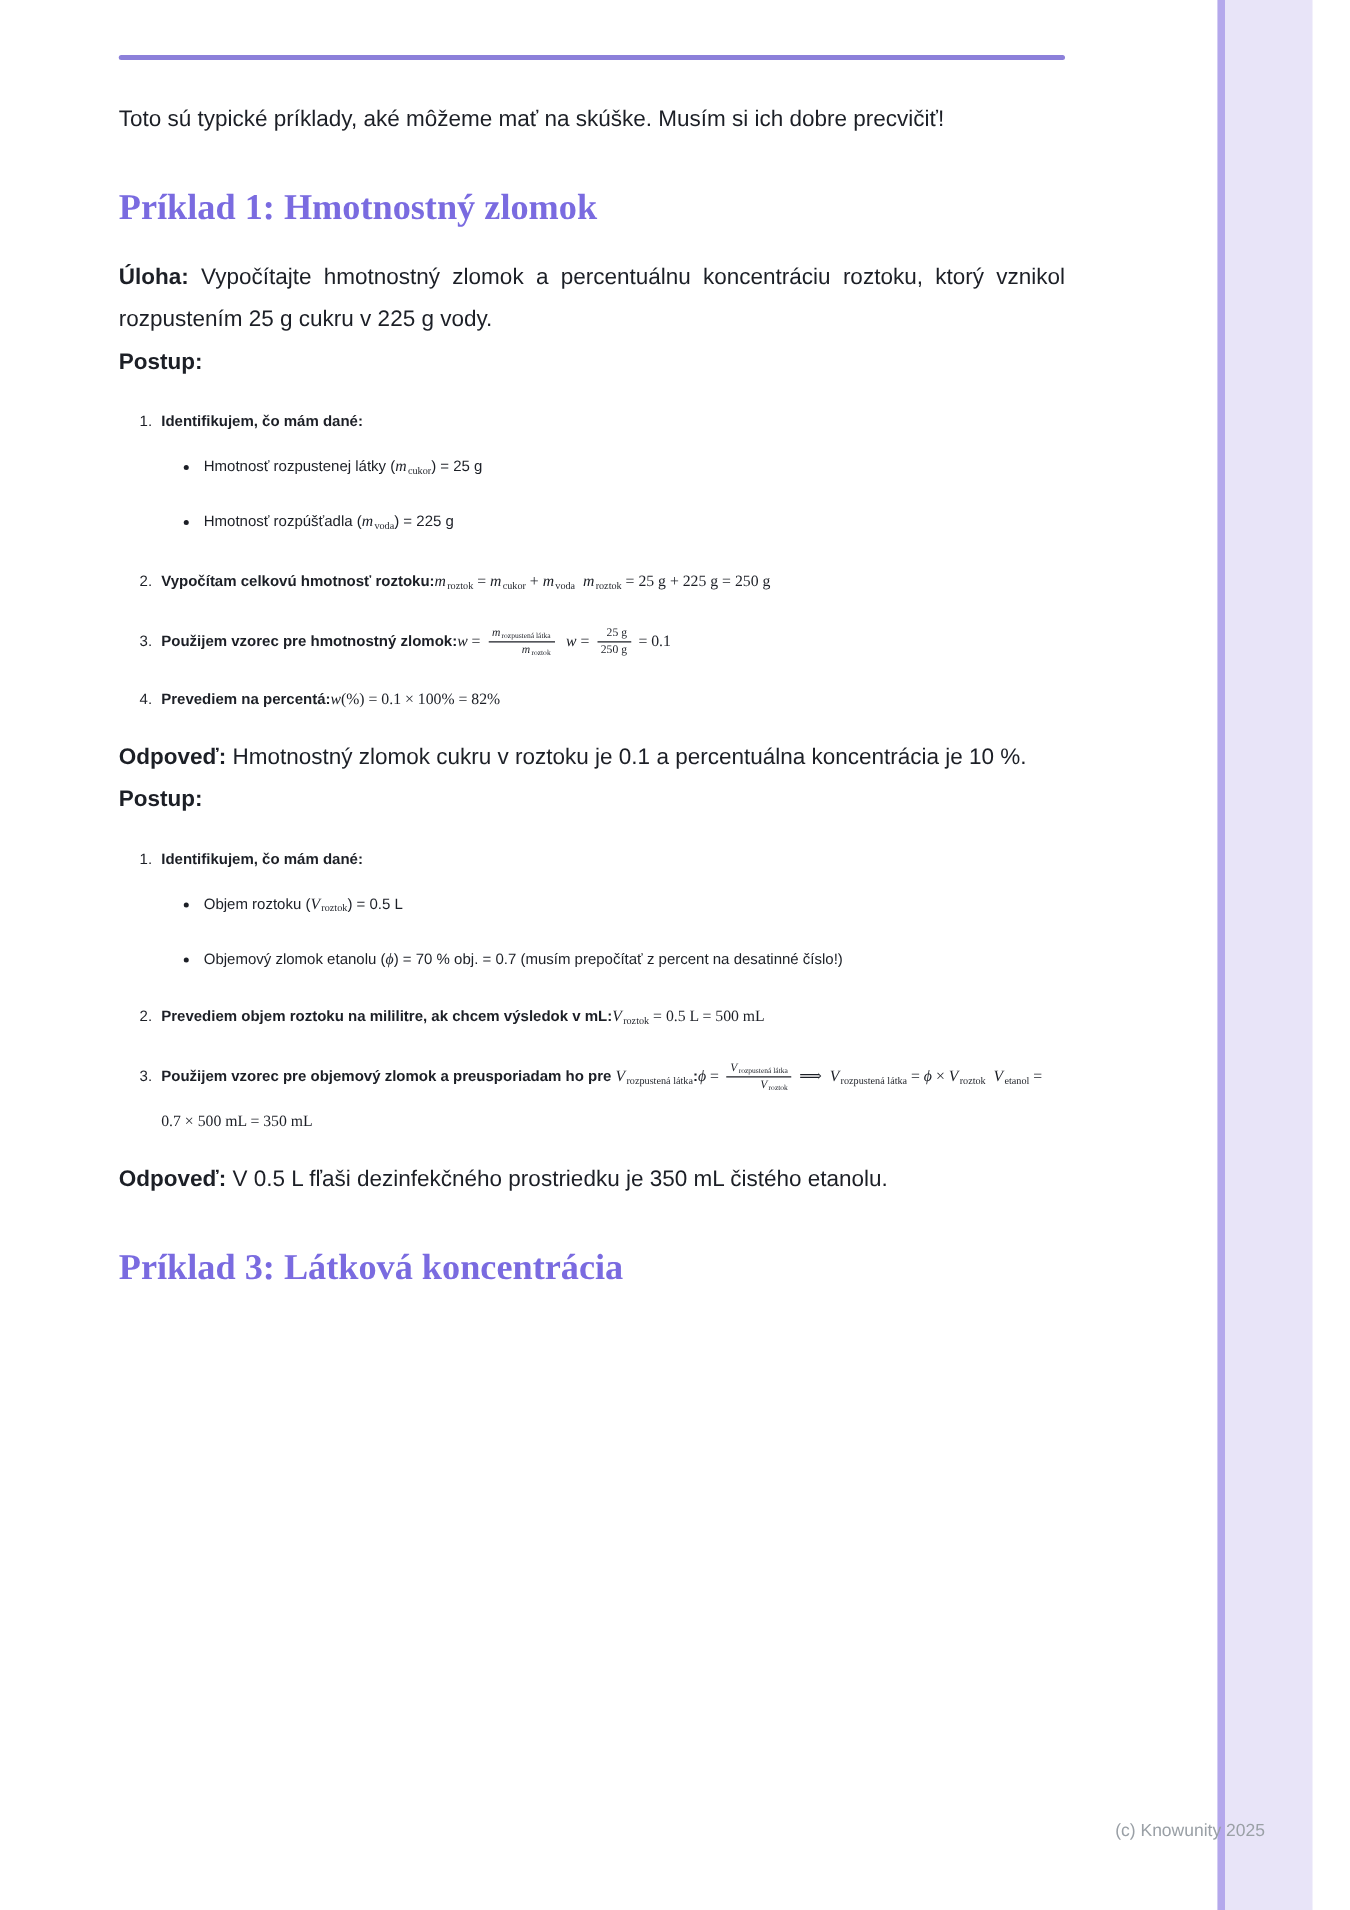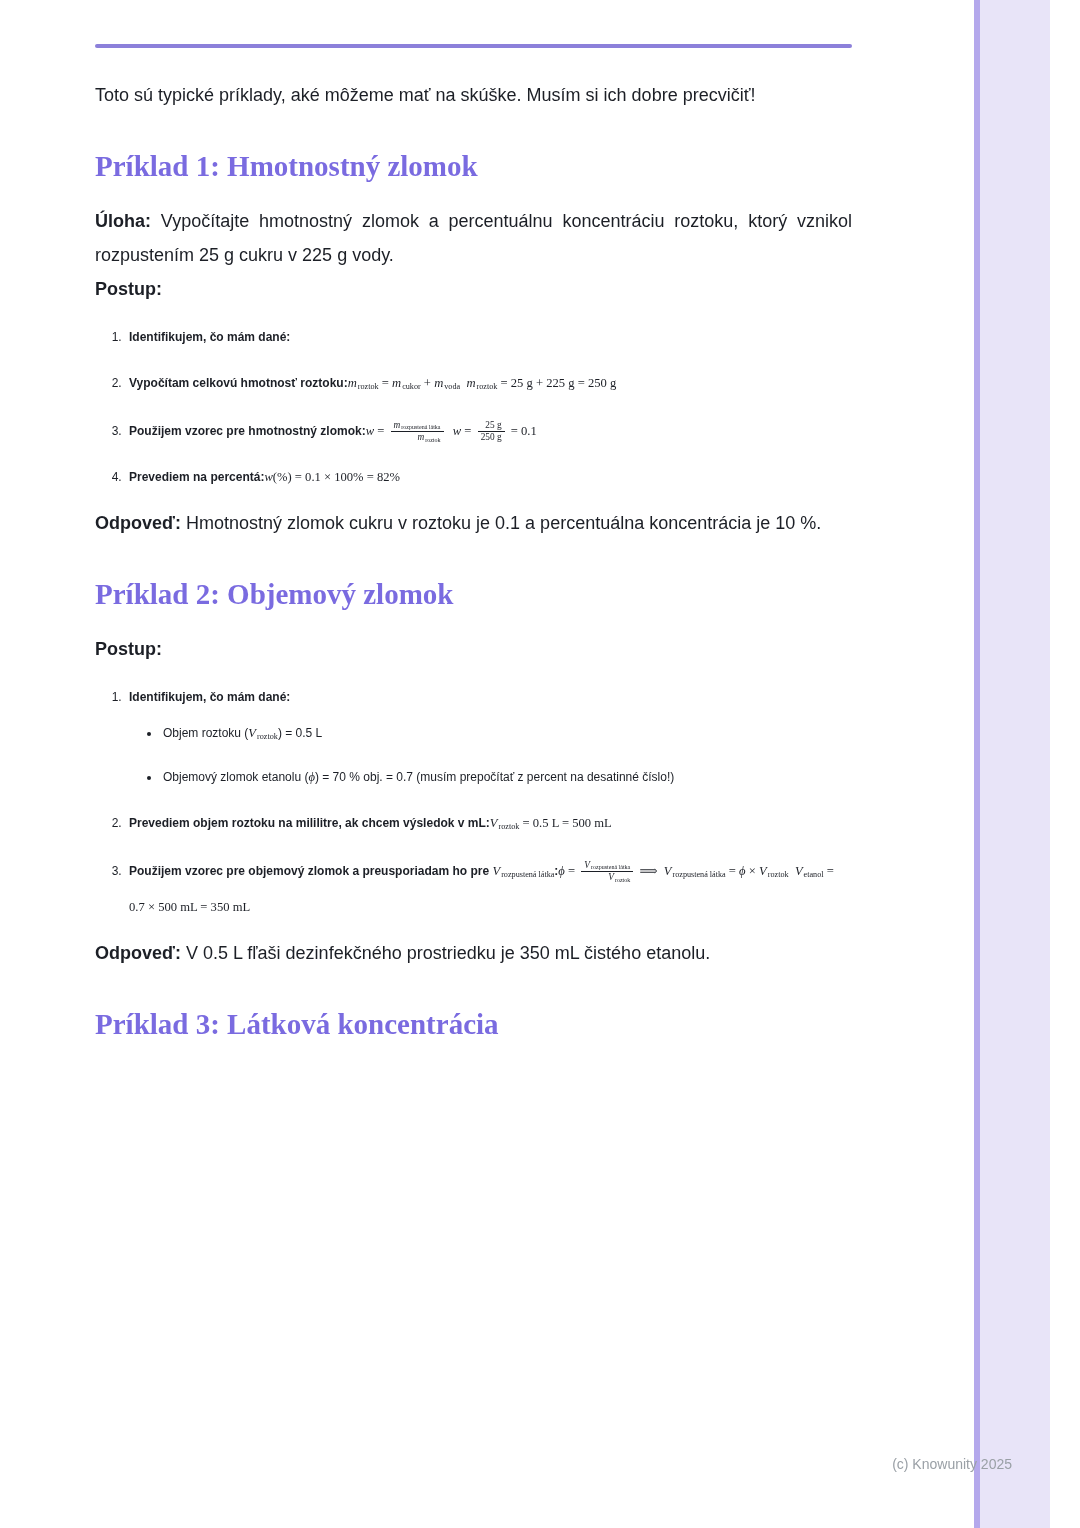--- a/index.html
+++ b/index.html
@@ -98,32 +98,35 @@
       <span>Vypočítajte hmotnostný zlomok a percentuálnu koncentráciu roztoku, ktorý vznikol rozpustením 25 g cukru v 225 g vody.</span>
     </p>
 
     <p class="para">
       <strong class="plabel">Postup:</strong>
     </p>
 
     <ol class="steps">
       <li>
         <span class="step-label">Identifikujem, čo mám dané:</span>
+        <ul class="bullets">
+          <li class="bullet"><span>Hmotnosť rozpustenej látky (</span><span class="m mv">m</span><span class="m ms">cukor</span><span>) = 25 g</span></li>
+          <li class="bullet"><span>Hmotnosť rozpúšťadla (</span><span class="m mv">m</span><span class="m ms">voda</span><span>) = 225 g</span></li>
+        </ul>
       </li>
       <li><span class="step-label">Vypočítam celkovú hmotnosť roztoku:</span><span class="mathline"><span class="m mv">m</span><span class="m ms">roztok</span><span class="m"> = </span><span class="m mv">m</span><span class="m ms">cukor</span><span class="m"> + </span><span class="m mv">m</span><span class="m ms">voda</span><span class="m">&nbsp;&nbsp;</span><span class="m mv">m</span><span class="m ms">roztok</span><span class="m"> = 25 g + 225 g = 250 g</span></span></li>
       <li><span class="step-label">Použijem vzorec pre hmotnostný zlomok:</span><span class="mathline"><span class="m mv">w</span><span class="m"> = </span><span class="frac"><span class="num"><span class="m mv">m</span><span class="m ms">rozpustená látka</span></span><span class="den"><span class="m mv">m</span><span class="m ms">roztok</span></span></span><span class="m">&nbsp;&nbsp;</span><span class="m mv">w</span><span class="m"> = </span><span class="frac"><span class="num"><span class="m">25 g</span></span><span class="den"><span class="m">250 g</span></span></span><span class="m"> = 0.1</span></span></li>
       <li><span class="step-label">Prevediem na percentá:</span><span class="mathline"><span class="m mv">w</span><span class="m">(%) = 0.1 × 100% = 82%</span></span></li>
     </ol>
 
     <p class="para justify">
       <strong class="plabel">Odpoveď:</strong>
       <span>Hmotnostný zlomok cukru v roztoku je 0.1 a percentuálna koncentrácia je 10 %.</span>
     </p>
 
-    <h2 class="section-title">Príklad 2: Objemový zlomok</h2>
 
 
     <p class="para">
       <strong class="plabel">Postup:</strong>
     </p>
 
     <ol class="steps">
       <li>
         <span class="step-label">Identifikujem, čo mám dané:</span>
         <ul class="bullets">

